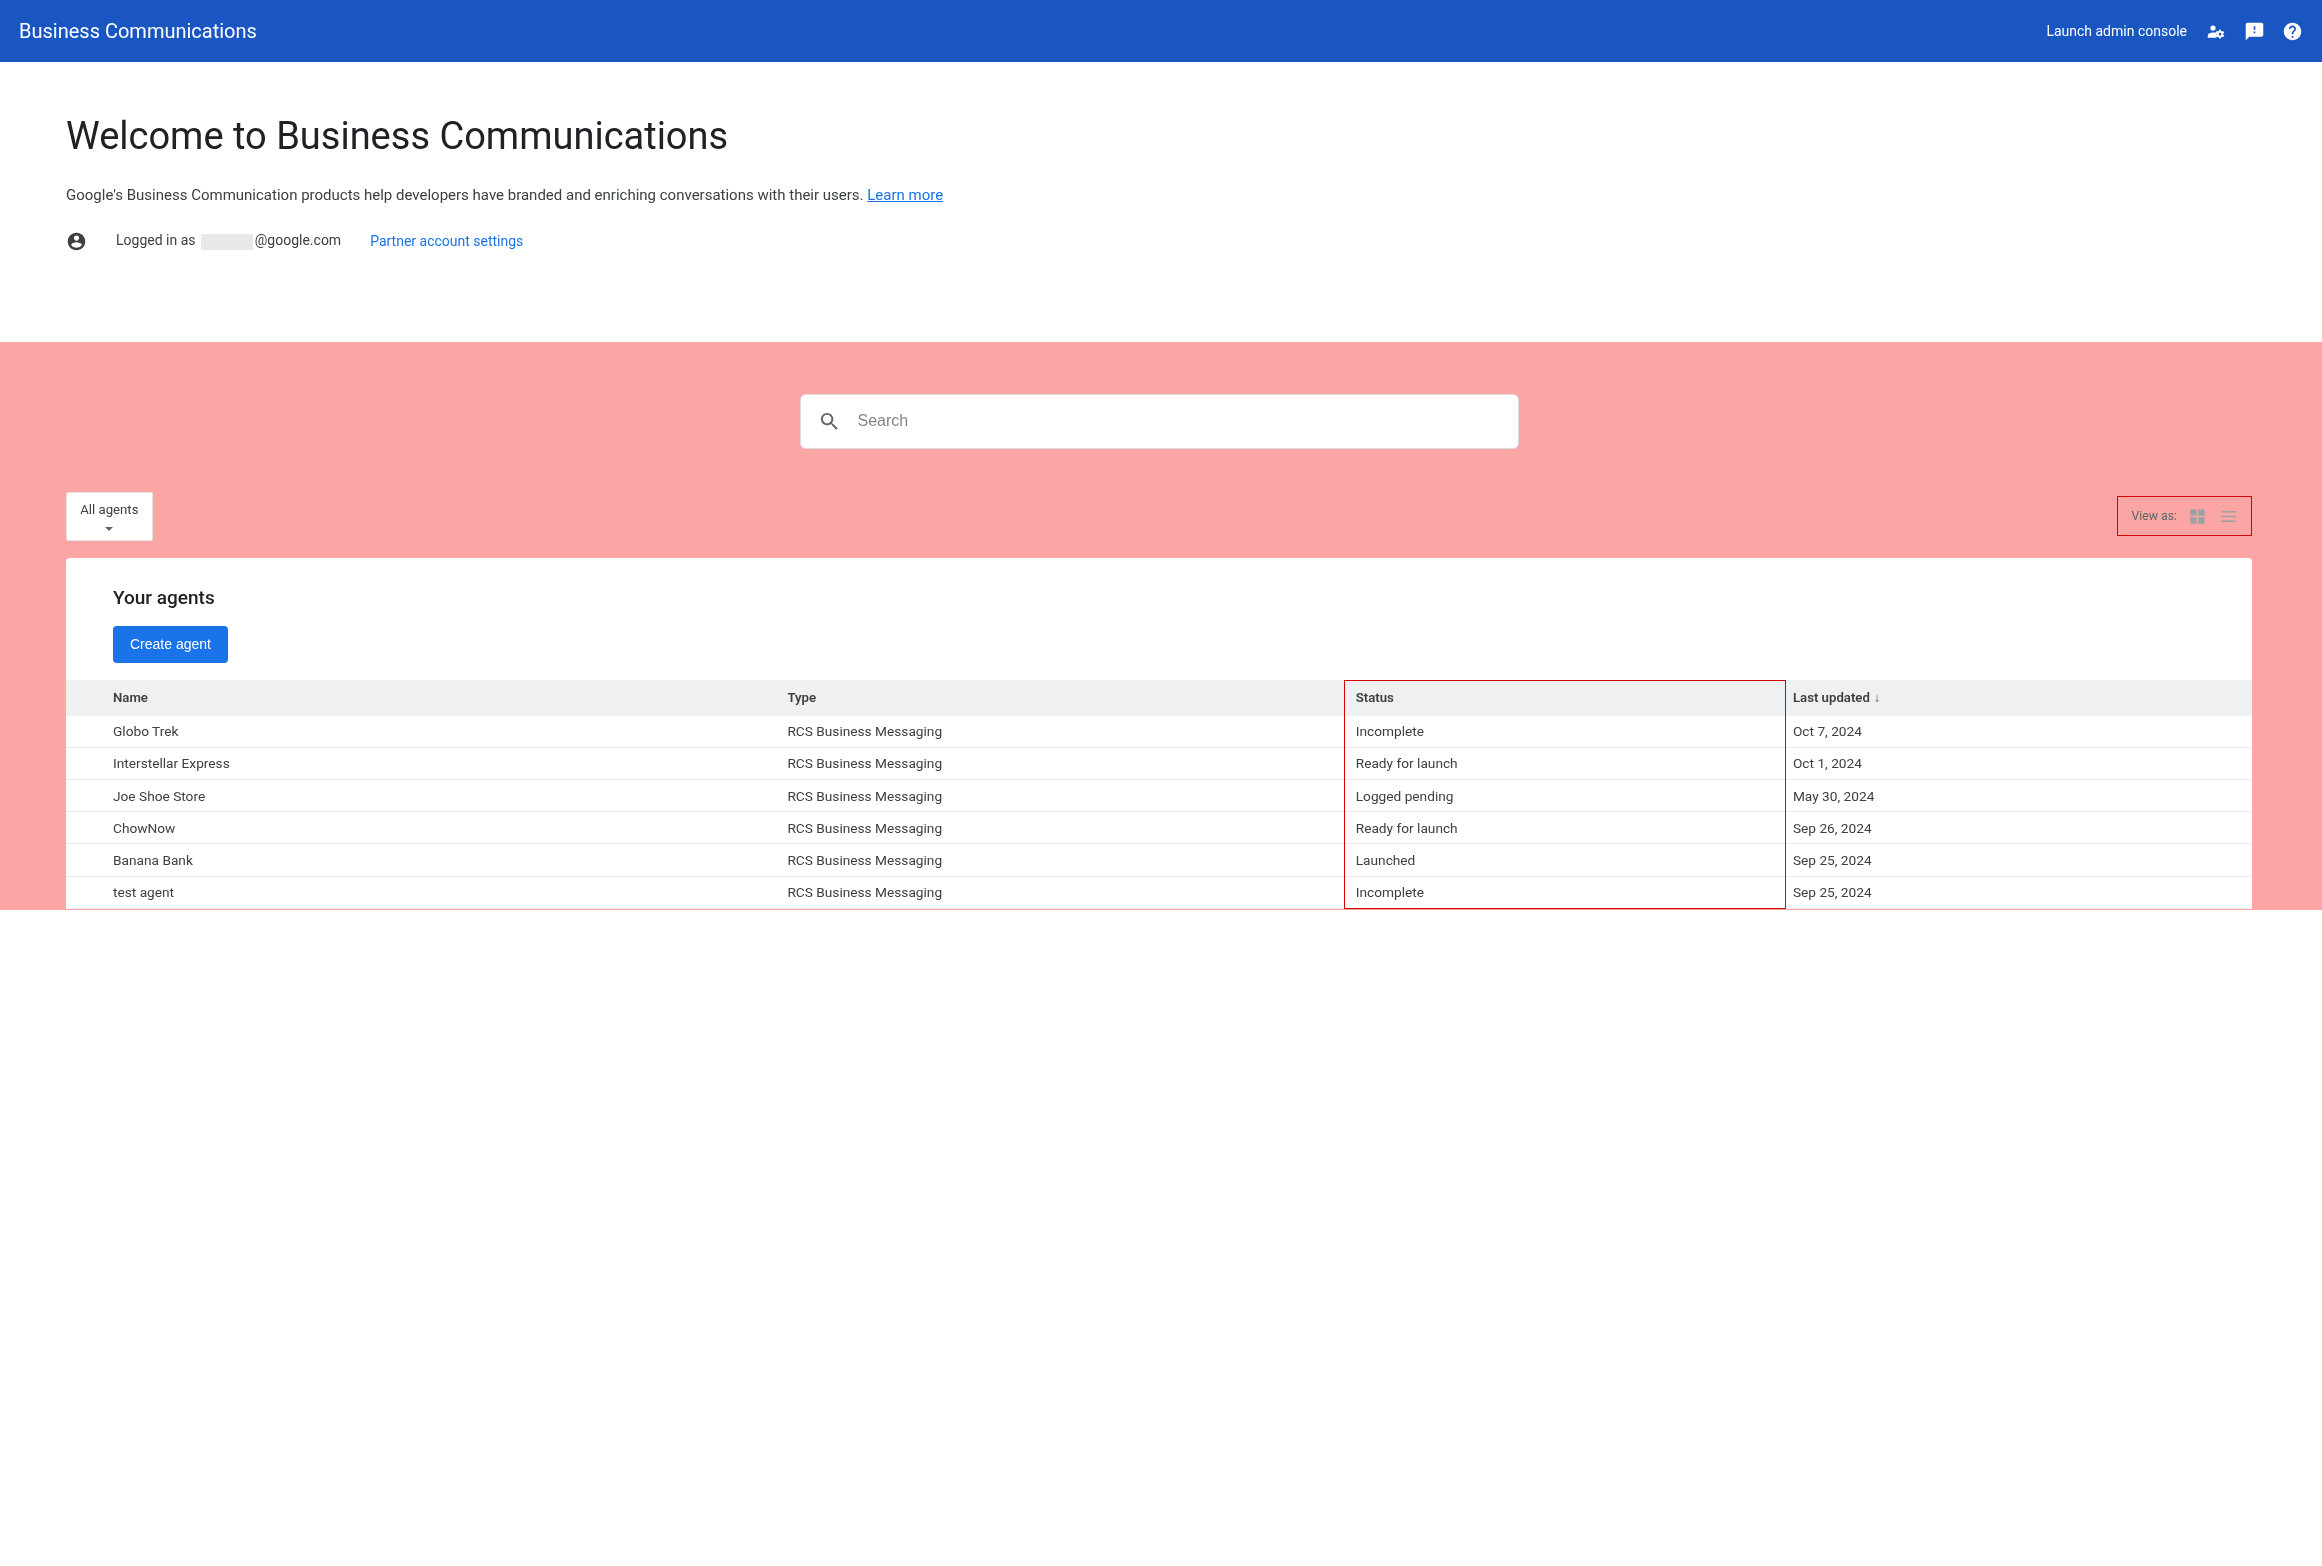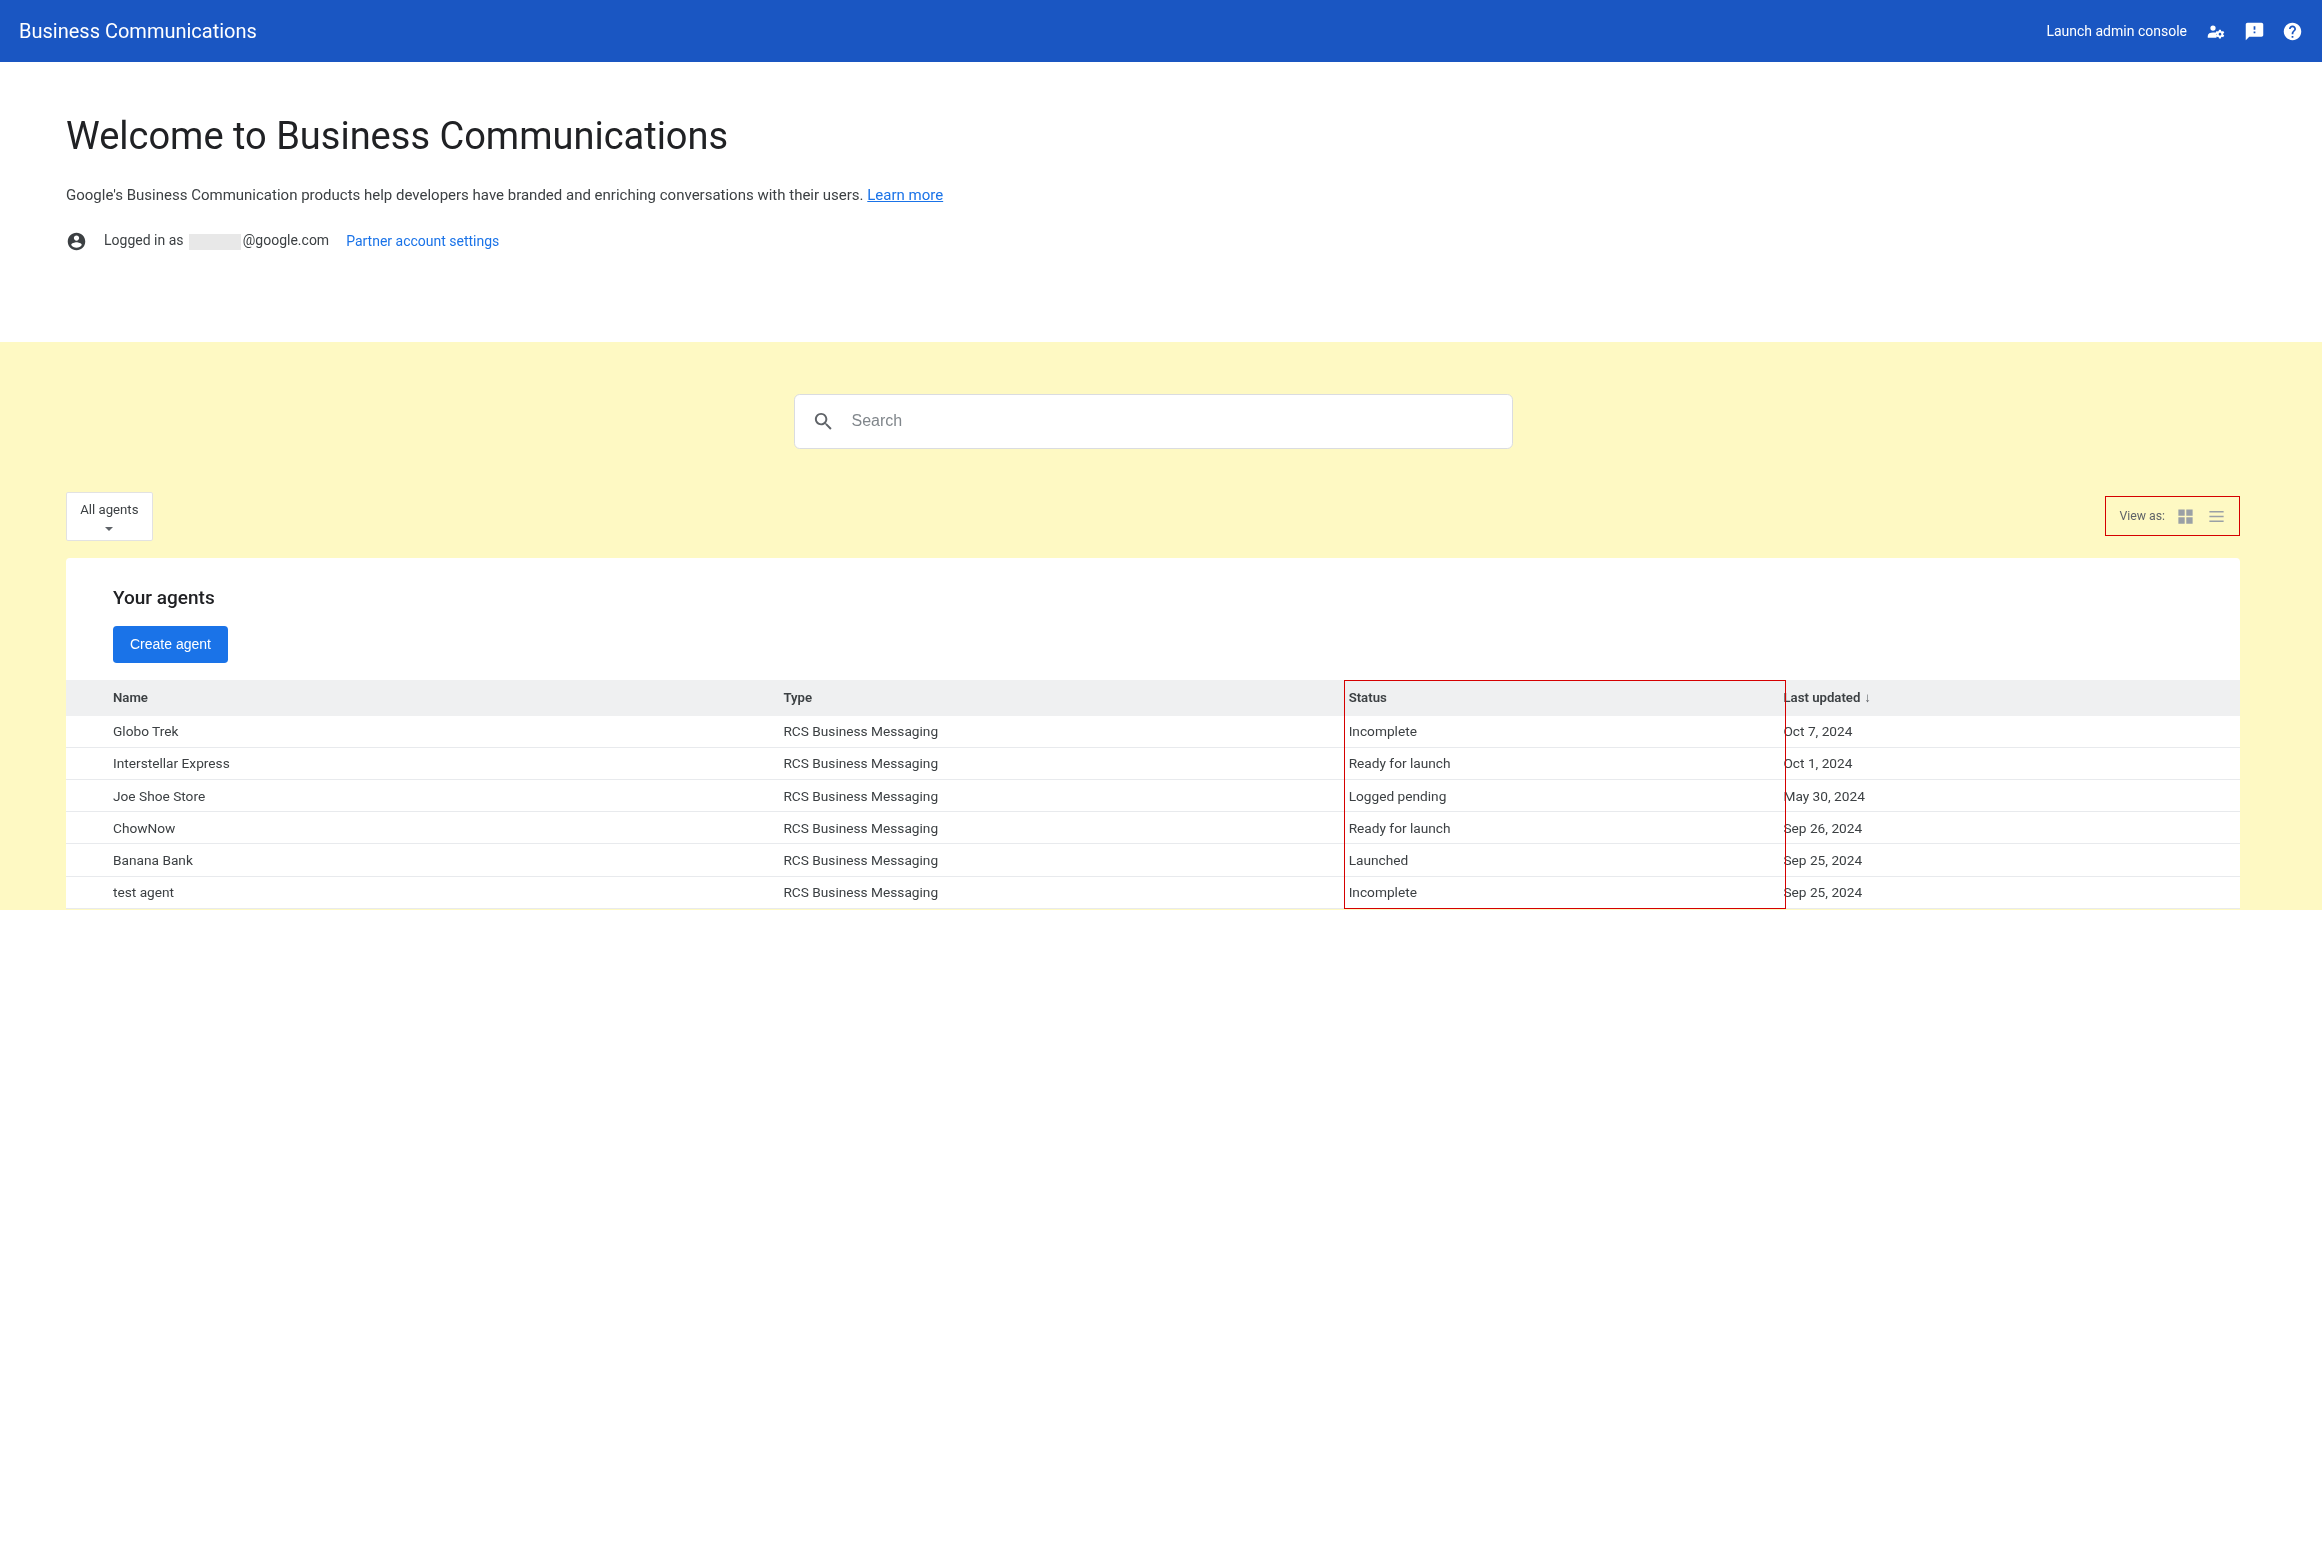--- a/index.html
+++ b/index.html
@@ -62,21 +62,21 @@
       margin-bottom: 26.5px;
     }
     .learn-more {
       color: #1a73e8;
       text-decoration: underline;
       cursor: pointer;
     }
     .user-row {
       display: flex;
       align-items: center;
-      gap: 17px;
+      gap: 29px;
       font-size: 14px;
       color: #3c4043;
     }
     .user-icon {
       width: 21px;
       height: 21px;
       fill: #3c4043;
     }
     .redacted {
       display: inline-block;
@@ -84,22 +84,22 @@
       width: 52px;
       height: 16px;
       vertical-align: middle;
       margin: 0 1.9px;
     }
     .partner-link {
       color: #1a73e8;
       cursor: pointer;
     }
     .main-section {
-      background: #fef9c3;
-      padding: 52px 16px 0 0;
+      background: #fca5a5;
+      padding: 52px 4px 0 0;
       min-height: 568px;
     }
     .search-wrap {
       display: flex;
       justify-content: center;
       margin-bottom: 43px;
     }
     .search-box {
       width: 719px;
       height: 55px;

